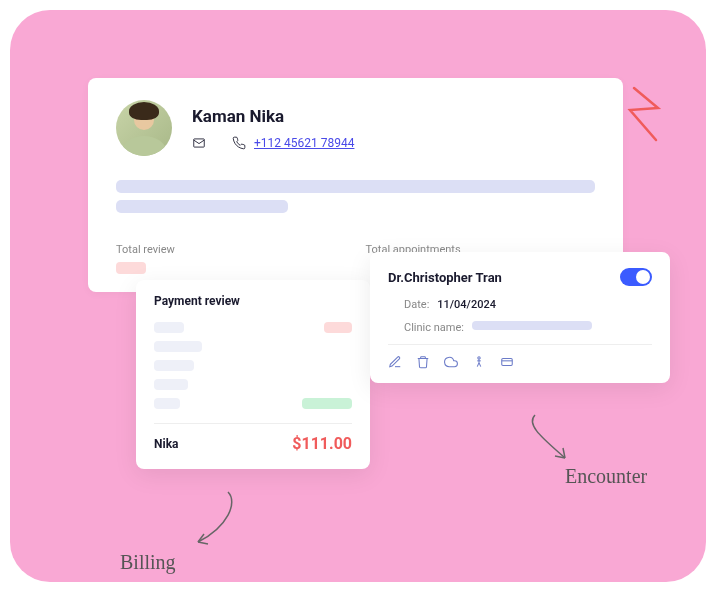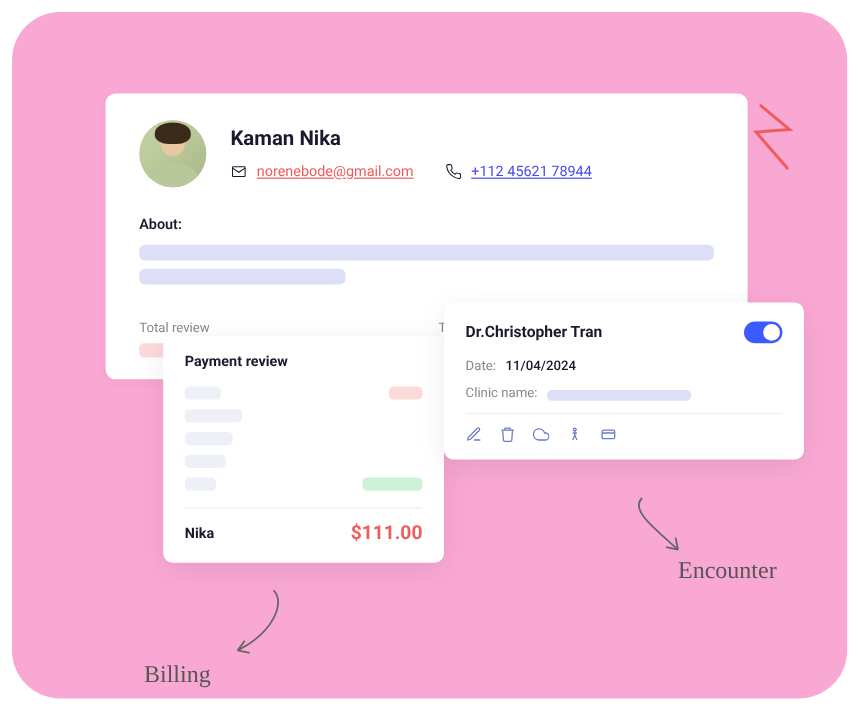--- a/index.html
+++ b/index.html
@@ -33,21 +33,21 @@
 .pl-right { background: #eef0f8; border-radius: 4px; height: 11px; }
 .pay-divider { border: none; border-top: 1px solid #eee; margin: 14px 0 10px; }
 .total-row { display: flex; justify-content: space-between; align-items: center; }
 .total-label { font-size: 12px; font-weight: 700; color: #1a1a2e; }
 .total-amount { font-size: 16px; font-weight: 700; color: #f05b5b; }
 .encounter-card { position: absolute; left: 360px; top: 242px; width: 300px; background: #fff; border-radius: 8px; padding: 16px 18px 14px; box-shadow: 0 6px 24px rgba(0,0,0,0.08); }
 .encounter-head { display: flex; justify-content: space-between; align-items: center; margin-bottom: 12px; }
 .encounter-title { font-size: 13px; font-weight: 700; color: #1a1a2e; }
 .toggle { width: 32px; height: 18px; background: #3b5bff; border-radius: 9px; position: relative; cursor: pointer; }
 .toggle::after { content: ""; position: absolute; right: 2px; top: 2px; width: 14px; height: 14px; background: #fff; border-radius: 50%; }
-.encounter-field { display: flex; align-items: flex-end; gap: 8px; font-size: 11px; color: #888; margin-bottom: 10px; }
+.encounter-field { display: flex; align-items: flex-start; gap: 8px; font-size: 11px; color: #888; margin-bottom: 10px; margin-left: 16px; }
 .encounter-value { color: #1a1a2e; font-weight: 500; }
 .enc-skeleton { background: #dcdff5; border-radius: 4px; height: 9px; }
 .enc-divider { border: none; border-top: 1px solid #eee; margin: 10px 0; }
 .icon-row { display: flex; gap: 14px; }
 .icon-row svg { width: 14px; height: 14px; }
 .annotation { position: absolute; font-family: "Brush Script MT", "Segoe Script", cursive; font-size: 20px; color: #555; }
 .billing-label { left: 110px; top: 541px; }
 .encounter-label { left: 555px; top: 455px; }
 svg.arrow { position: absolute; }
 .arrow-billing { left: 178px; top: 477px; width: 60px; height: 70px; }
@@ -65,33 +65,31 @@
           <div class="avatar-hair"></div>
         </div>
       <div class="profile-info">
         <div class="profile-name">Kaman Nika</div>
         <div class="contact-row">
           <div class="contact-item">
             <svg width="14" height="14" viewBox="0 0 24 24" fill="none" stroke="#1a1a2e" stroke-width="1.5">
                 <rect x="3" y="5" width="18" height="14" rx="1"></rect>
                 <path d="M3 7l9 6 9-6"></path>
               </svg>
-            <a class="email-link">norenebode@gmail.com</a>
           </div>
           <div class="contact-item">
             <svg width="14" height="14" viewBox="0 0 24 24" fill="none" stroke="#1a1a2e" stroke-width="1.5">
                 <path d="M22 16.92v3a2 2 0 0 1-2.18 2 19.79 19.79 0 0 1-8.63-3.07 19.5 19.5 0 0 1-6-6A19.79 19.79 0 0 1 2.12 4.18 2 2 0 0 1 4.11 2h3a2 2 0 0 1 2 1.72c.13.96.36 1.9.7 2.81a2 2 0 0 1-.45 2.11L8.09 9.91a16 16 0 0 0 6 6l1.27-1.27a2 2 0 0 1 2.11-.45c.91.34 1.85.57 2.81.7A2 2 0 0 1 22 16.92z"></path>
               </svg>
             <a class="phone-link">+112 45621 78944</a>
           </div>
         </div>
       </div>
     </div>
     <div class="about-section">
-      <div class="about-label">About:</div>
       <div class="skeleton sk1"></div>
       <div class="skeleton sk2"></div>
     </div>
     <div class="stats-row">
       <div class="stat-col">
         <div>Total review</div>
         <div class="stat-bar"></div>
       </div>
       <div class="stat-col">
         <div>Total appointments</div>

